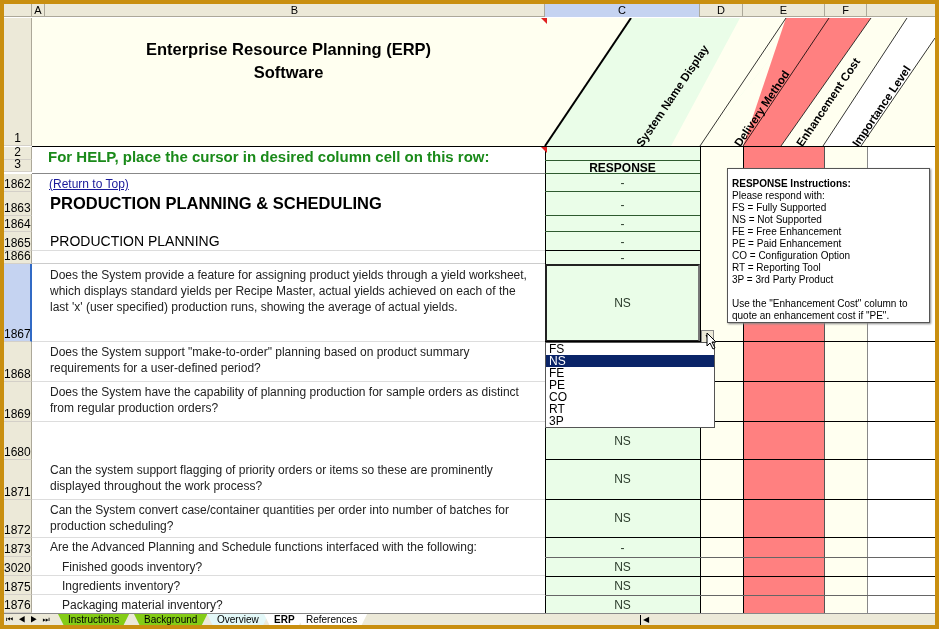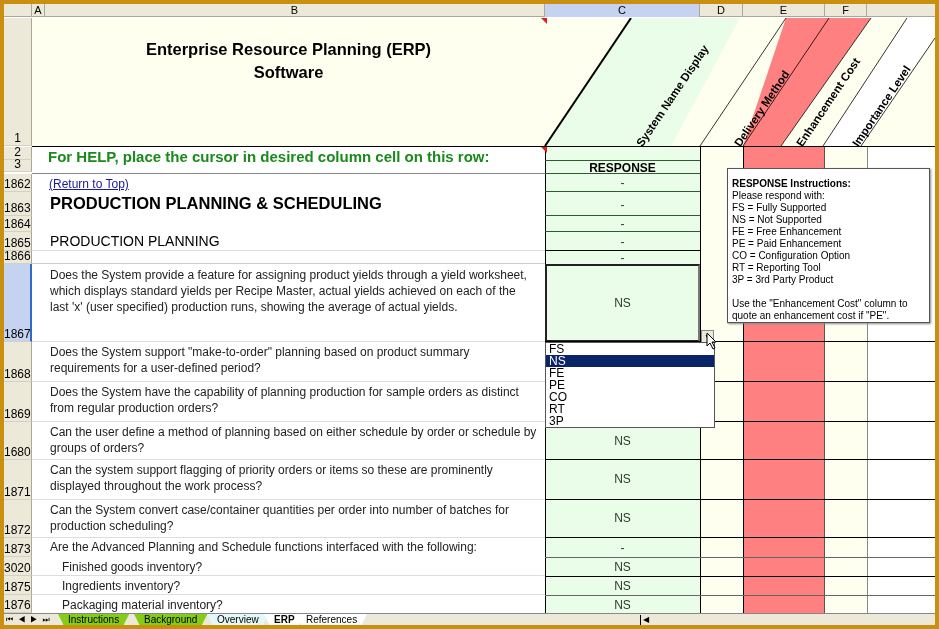--- a/index.html
+++ b/index.html
@@ -193,23 +193,20 @@
       <span>1869</span>
     </div>
   <div class="cell bcol" style="top:378px;height:40px;">
       <div class="q">Does the System have the capability of planning production for sample orders as distinct from regular production orders?</div>
     </div>
   <div class="hline" style="top:417px;"></div>
 
   <div class="rowhdr" style="top:418px;height:38px;">
       <span>1680</span>
     </div>
-  <div class="cell bcol" style="top:418px;height:38px;">
-      <div class="q">Can the user define a method of planning based on either schedule by order or schedule by groups of orders?</div>
-    </div>
   <div class="cell" style="left:541px;top:418px;width:155px;height:38px;">
       <div class="resp" style="top:12px;">NS</div>
     </div>
   <div class="hline" style="top:455px;"></div>
 
   <div class="rowhdr" style="top:456px;height:40px;">
       <span>1871</span>
     </div>
   <div class="cell bcol" style="top:456px;height:40px;padding-left:28px;">
       <div class="q">Can the system support flagging of priority orders or items so these are prominently displayed throughout the work process?</div>

